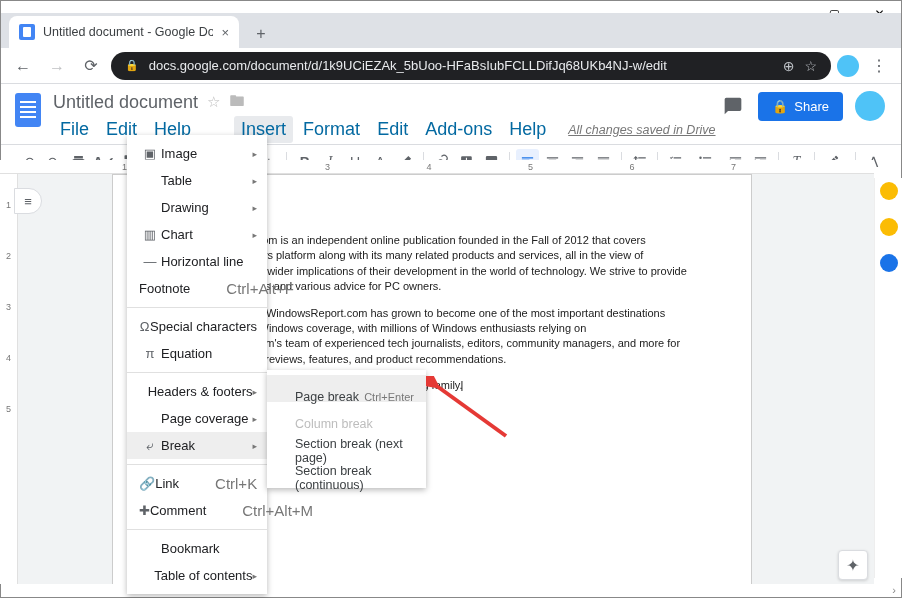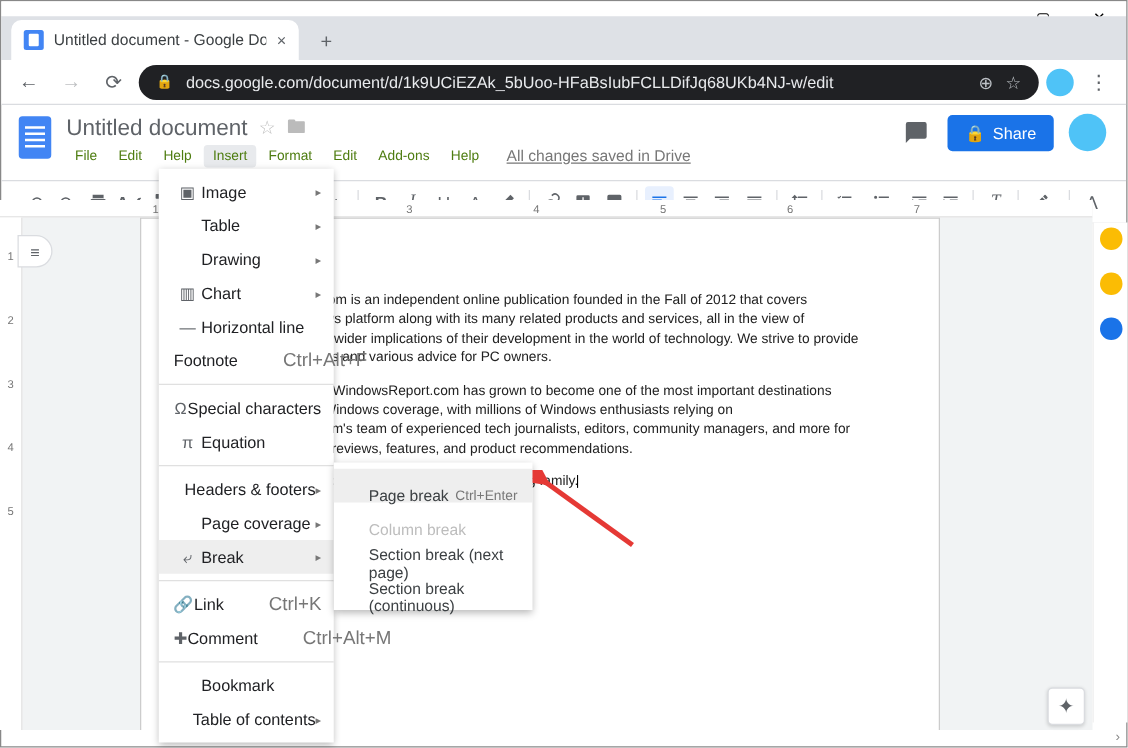--- a/index.html
+++ b/index.html
@@ -25,23 +25,23 @@
   .ob-icon { color: #bdc1c6; font-size: 14px; display:flex; align-items:center; }
   .ext-icon { width: 22px; height: 22px; border-radius: 11px; background: #4fc3f7; display:inline-block; }
   
   .docs-hdr { padding: 7px 16px 0 14px; display: flex; align-items: flex-start; height: 60px; }
   .docs-logo { width: 26px; height: 34px; background: #4285f4; border-radius: 3px; position: relative; margin-right: 12px; margin-top: 2px; }
   .docs-logo::before { content:""; position:absolute; left:5px; top:8px; width:16px; height:2px; background:#fff; box-shadow: 0 5px 0 #fff, 0 10px 0 #fff, 0 15px 0 #fff; }
   .doc-title-row { display: flex; align-items: center; gap: 9px; height: 22px; }
   .doc-title { font-size: 18px; color: #5f6368; }
   .title-icon { color: #bbb; font-size: 15px; }
   .menu-bar { display: flex; gap: 3px; margin-top: 3px; }
-  .menu-item { font-size: 11px; color: #4d7c0f; padding: 3px 7px; border-radius: 3px; }
-  .menu-item.active { background: #e8eaed; }
-  .save-status { font-size: 12.5px; color: #777; text-decoration: underline; margin-left: 12px; align-self:center; }
+  .menu-item { font-size: 18px; color: #0369a1; padding: 3px 7px; border-radius: 3px; }
+  .menu-item.active { background: #e8eaed; margin-left: 33px; }
+  .save-status { font-size: 12.5px; color: #777; text-decoration: underline; margin-left: 12px; align-self:center;font-style:italic; }
   .hdr-right { margin-left: auto; display: flex; align-items: center; gap: 12px; }
   .comments-ic { width: 26px; height: 26px; display:flex; align-items:center; justify-content:center; color:#5f6368; }
   .share-btn { background: #1a73e8; color: #fff; border-radius: 4px; padding: 7px 14px; font-size: 13px; font-weight: 500; display:flex; gap:6px; align-items:center; }
   .avatar { width: 30px; height: 30px; border-radius: 15px; background: #4fc3f7; }
   
   .toolbar { height: 35px; border-top: 1px solid #dadce0; border-bottom: 1px solid #dadce0; display:flex; align-items:center; padding: 0 16px; gap:2px; position:relative; }
   .tb { width:26px; height:26px; display:flex; align-items:center; justify-content:center; color:#5f6368; font-size:14px; border-radius:3px; }
   .tb svg { width:15px; height:15px; fill:#5f6368; }
   .tb.sel { background:#e8f0fe; color:#1a73e8; }
   .tb.sel svg { fill:#1a73e8; }

